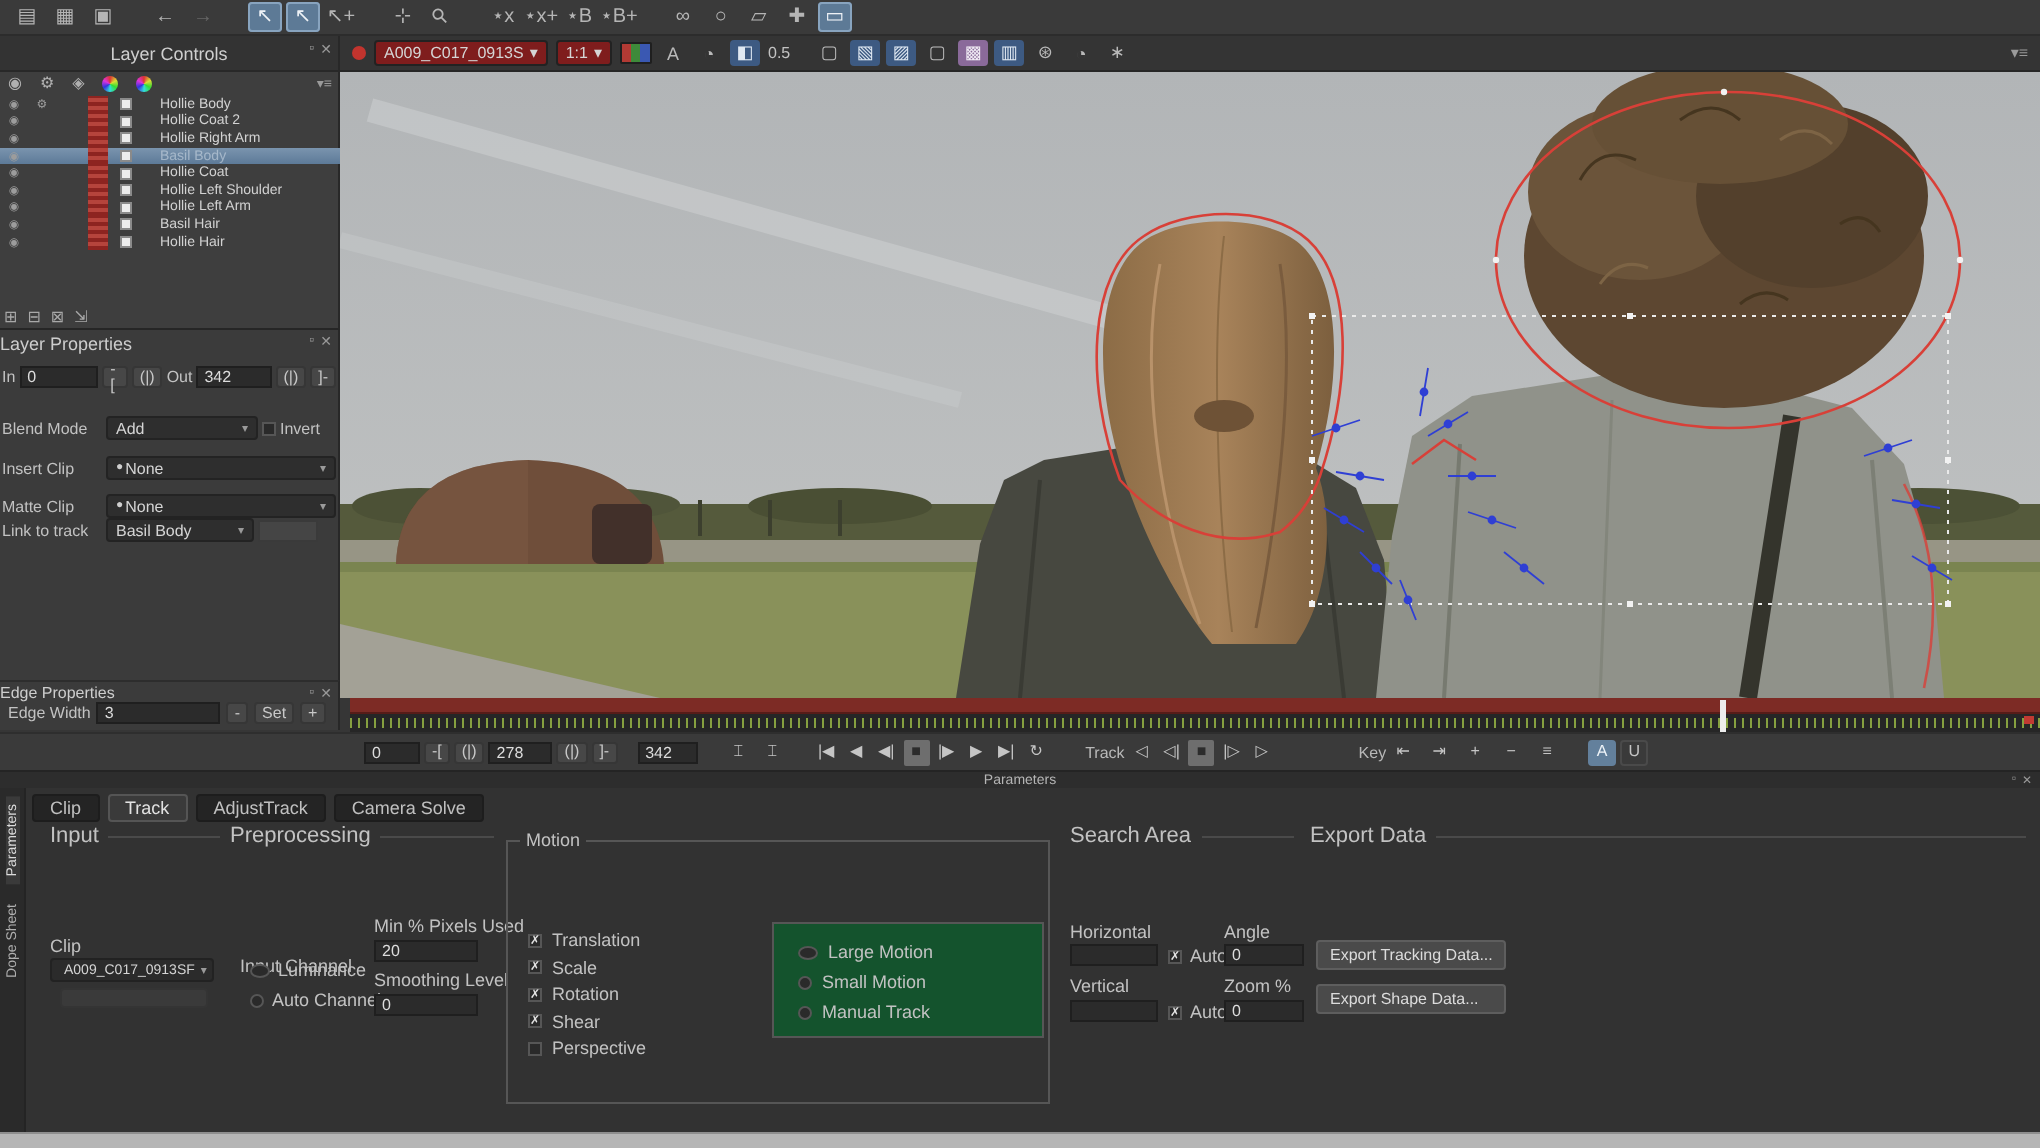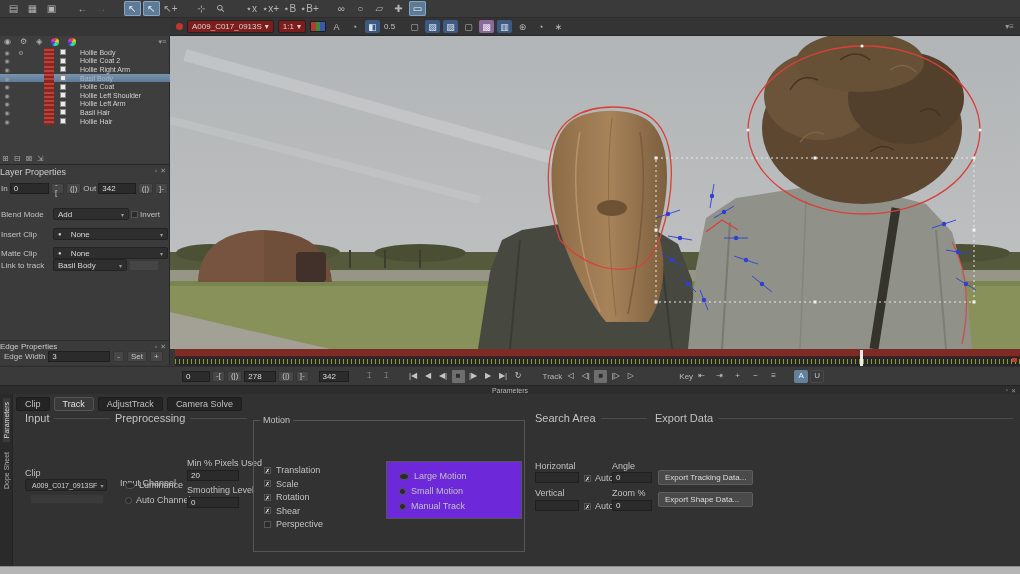--- a/index.html
+++ b/index.html
@@ -55,21 +55,21 @@
 .lc-foot{position:absolute;left:2px;bottom:1px;display:flex;gap:5px;font-size:8px;color:#a8a8a8}
 
 
 .panel-title{height:13px;display:flex;align-items:center;font-size:9px;color:#cdcdcd;position:relative}
 .panel-title .corner{position:absolute;right:3px;top:2px;display:flex;gap:3px;font-size:7px;color:#9a9a9a}
 .fld{background:#2b2b2b;border:1px solid #1f1f1f;color:#ddd;font-size:8px;height:11px;
   display:flex;align-items:center;padding:0 3px}
 .btn{background:#474747;border:1px solid #363636;border-radius:2px;color:#c8c8c8;font-size:8px;height:11px;
   display:flex;align-items:center;justify-content:center;padding:0 3px;line-height:1}
 .sel{background:#2e2e2e;border:1px solid #232323;border-radius:2px;color:#d5d5d5;font-size:8px;height:12px;
-  display:flex;align-items:center;gap:9px;padding:0 4px}
+  display:flex;align-items:center;gap:1px;padding:0 4px}
 .sel .caret{margin-left:auto;font-size:6px;color:#9a9a9a}
 .dotmark{font-size:6px;color:#cfcfcf}
 
 
 .layer-props{left:0;top:165px;width:170px;height:175px;background:#3b3b3b;border-right:1px solid #282828;position:absolute}
 .lp-row{display:flex;align-items:center;gap:2px;padding:0 1px;margin-top:5px}
 .lp-label{font-size:8px;color:#c2c2c2;white-space:nowrap}
 .lp-w{width:50px;flex:none}
 .ckbox{width:7px;height:7px;background:#2a2a2a;border:1px solid #565656;display:flex;align-items:center;justify-content:center;font-size:6px;color:#e5e5e5}
 .ckbox span{display:none}
@@ -169,20 +169,27 @@
 
       <div class="tbtn">○</div>
 
       <div class="tbtn">▱</div>
 
       <div class="tbtn">✚</div>
 
       <div class="tbtn active">▭</div>
     </div>
 
+  <div class="lc-title">
+    <span>Layer Controls</span>
+    <span class="corner">
+      <span>▫</span>
+      <span>✕</span>
+    </span>
+  </div>
 
   <div class="viewer-toolbar">
     <span class="record-dot"></span>
     <div class="vchip">
       <span>A009_C017_0913S</span>
       <span class="caret">▾</span>
     </div>
     <div class="vchip">
       <span>1:1</span>
       <span class="caret">▾</span>
@@ -666,21 +673,21 @@
               <span>✗</span>
             </span>
             <span class="slabel">Shear</span>
           </span>
 
           <span style="display:flex;align-items:center;gap:5px">
             <span class="ckbox"></span>
             <span class="slabel">Perspective</span>
           </span>
         </div>
-      <div class="group" style="left:132px;top:40px;width:136px;height:58px;background:#6d28d9">
+      <div class="group" style="left:132px;top:40px;width:136px;height:58px;background:#14532d">
         <div style="position:absolute;left:12px;top:9px;display:flex;flex-direction:column;gap:5px">
 
             <span style="display:flex;align-items:center;gap:5px">
               <span class="radio sel">
                 <span></span>
               </span>
               <span class="slabel">Large Motion</span>
             </span>
 
             <span style="display:flex;align-items:center;gap:5px">

